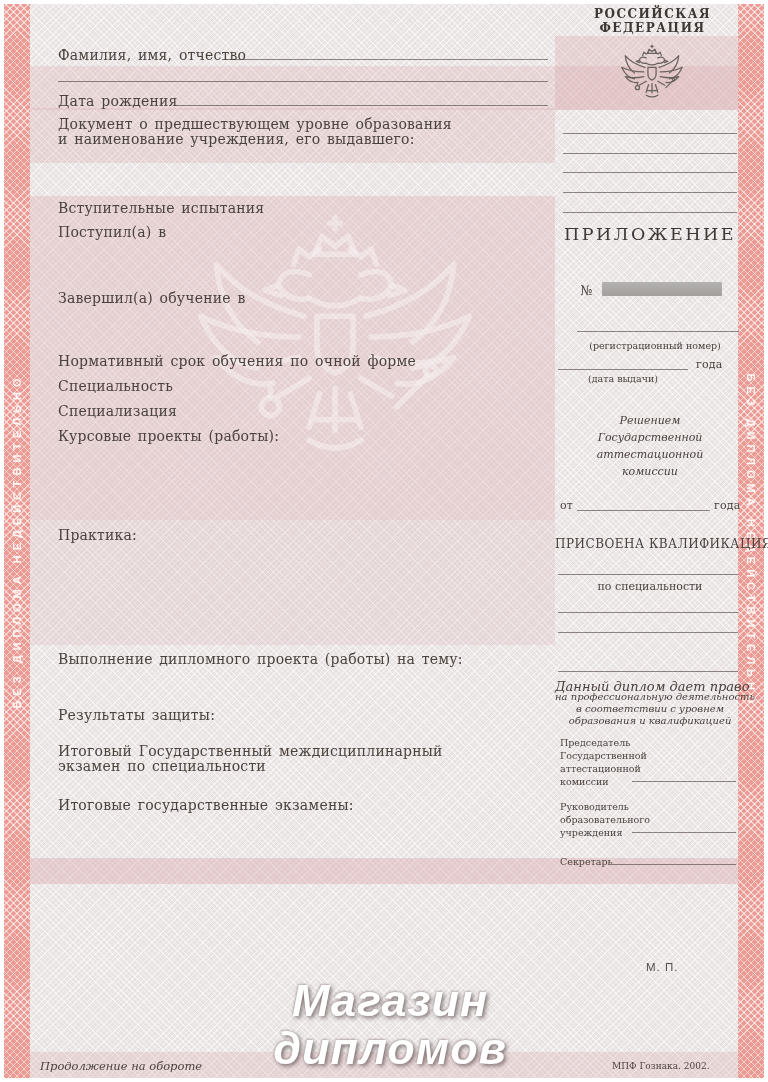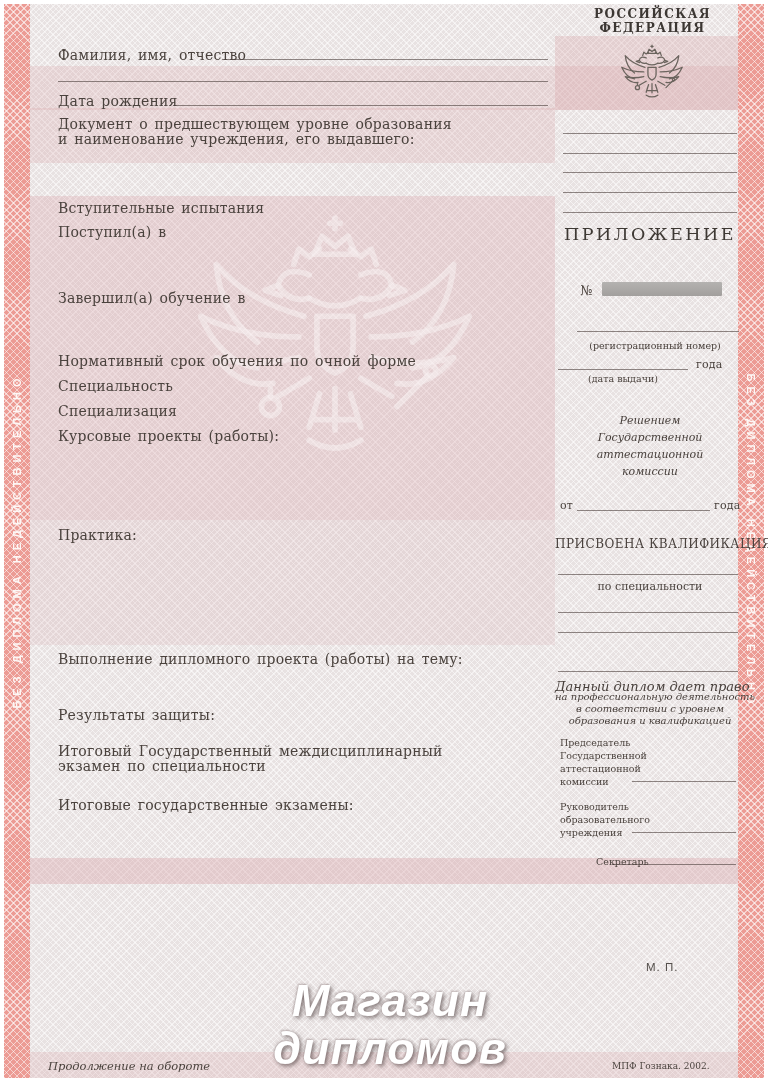--- a/index.html
+++ b/index.html
@@ -194,24 +194,24 @@
   <div class="rc-left small-serif z" style="top:750px;">Государственной</div>
   <div class="rc-left small-serif z" style="top:763px;">аттестационной</div>
   <div class="rc-left small-serif z" style="top:776px;">комиссии</div>
   <div class="line z" style="left:632px; top:781px; width:104px;"></div>
 
   <div class="rc-left small-serif z" style="top:801px;">Руководитель</div>
   <div class="rc-left small-serif z" style="top:814px;">образовательного</div>
   <div class="rc-left small-serif z" style="top:827px;">учреждения</div>
   <div class="line z" style="left:632px; top:832px; width:104px;"></div>
 
-  <div class="rc-left small-serif z" style="top:856px;margin-left:36px;">Секретарь</div>
+  <div class="rc-left small-serif z" style="top:856px;">Секретарь</div>
   <div class="line z" style="left:612px; top:864px; width:124px;"></div>
 
   <div class="seal-mark z" style="left:646px; top:961px;">М. П.</div>
 
   <div class="wm-text" style="top:975px;">Магазин</div>
   <div class="wm-text" style="top:1023px;">дипломов</div>
 
-  <div class="footer-note z" style="left:40px; top:1059px;margin-left:8px;">Продолжение на обороте</div>
+  <div class="footer-note z" style="left:40px; top:1059px;">Продолжение на обороте</div>
   <div class="printer-mark z" style="left:612px; top:1061px;">МПФ Гознака. 2002.</div>
 
 </div>
 
 </body></html>

